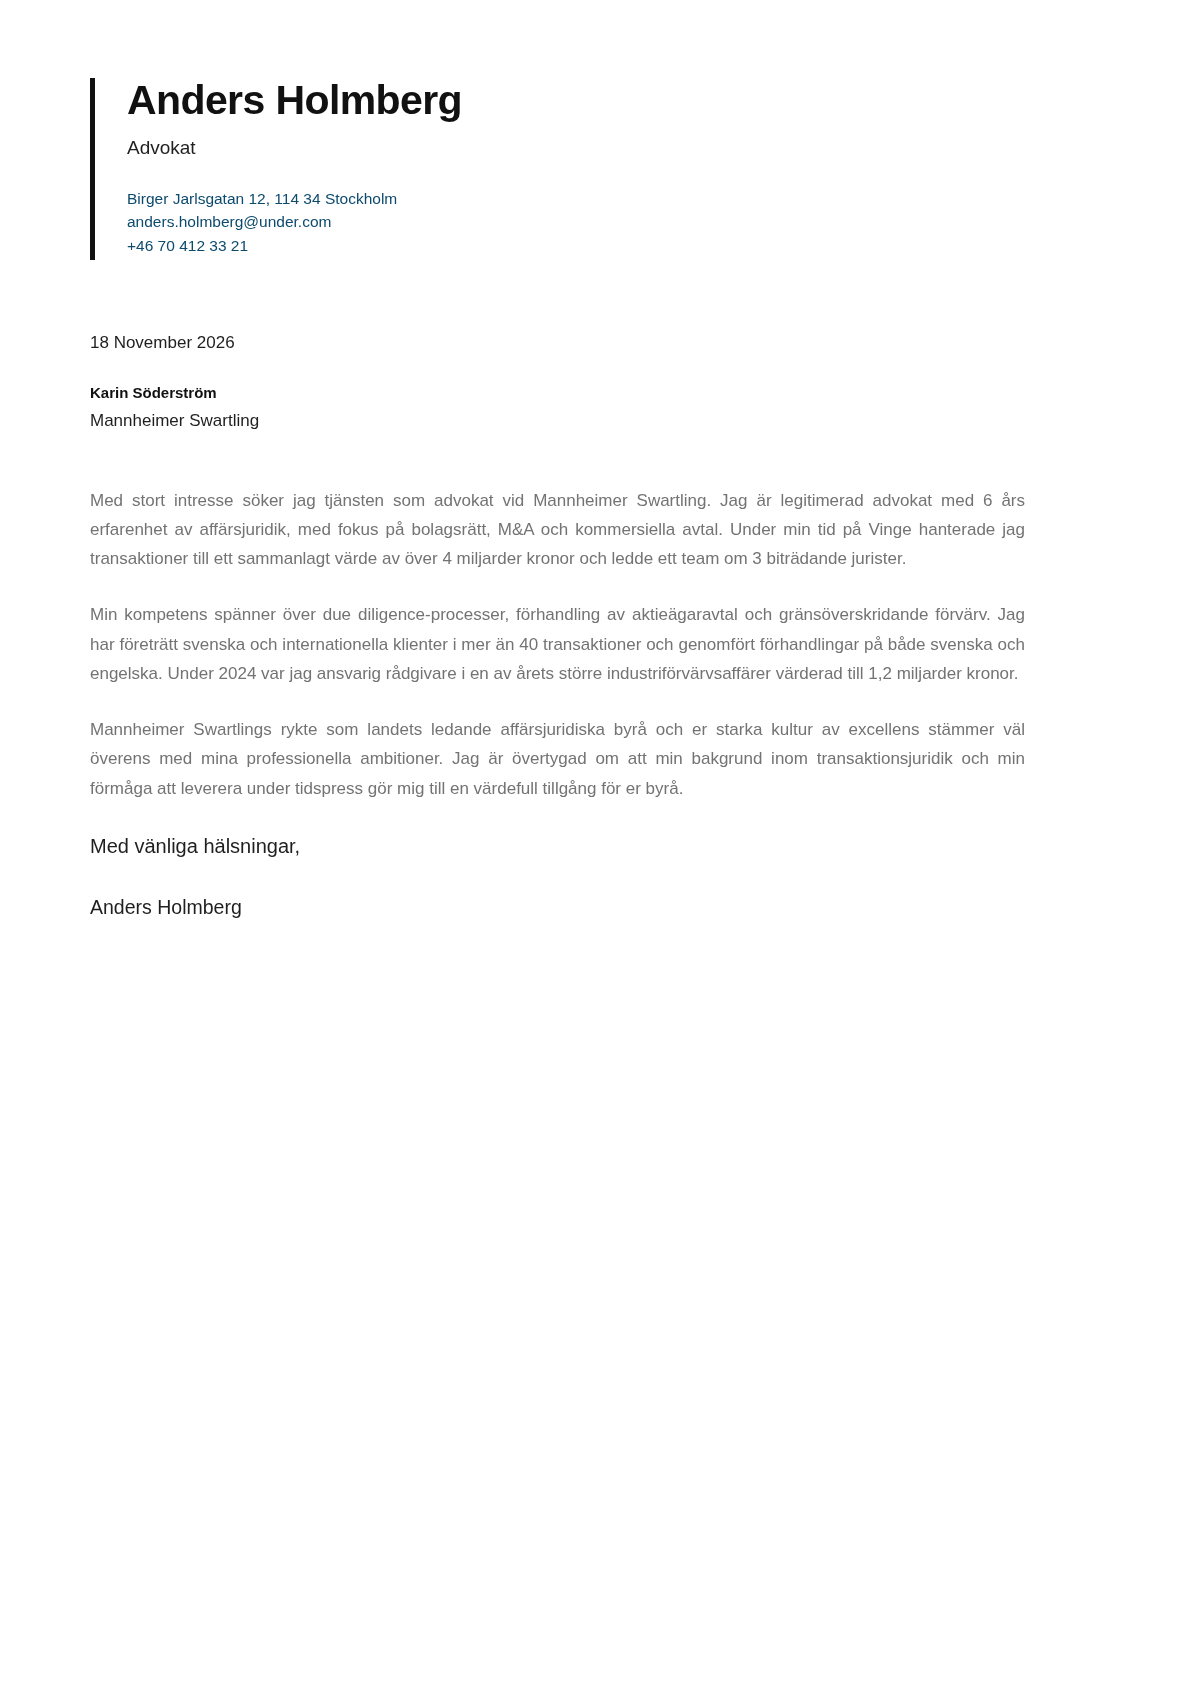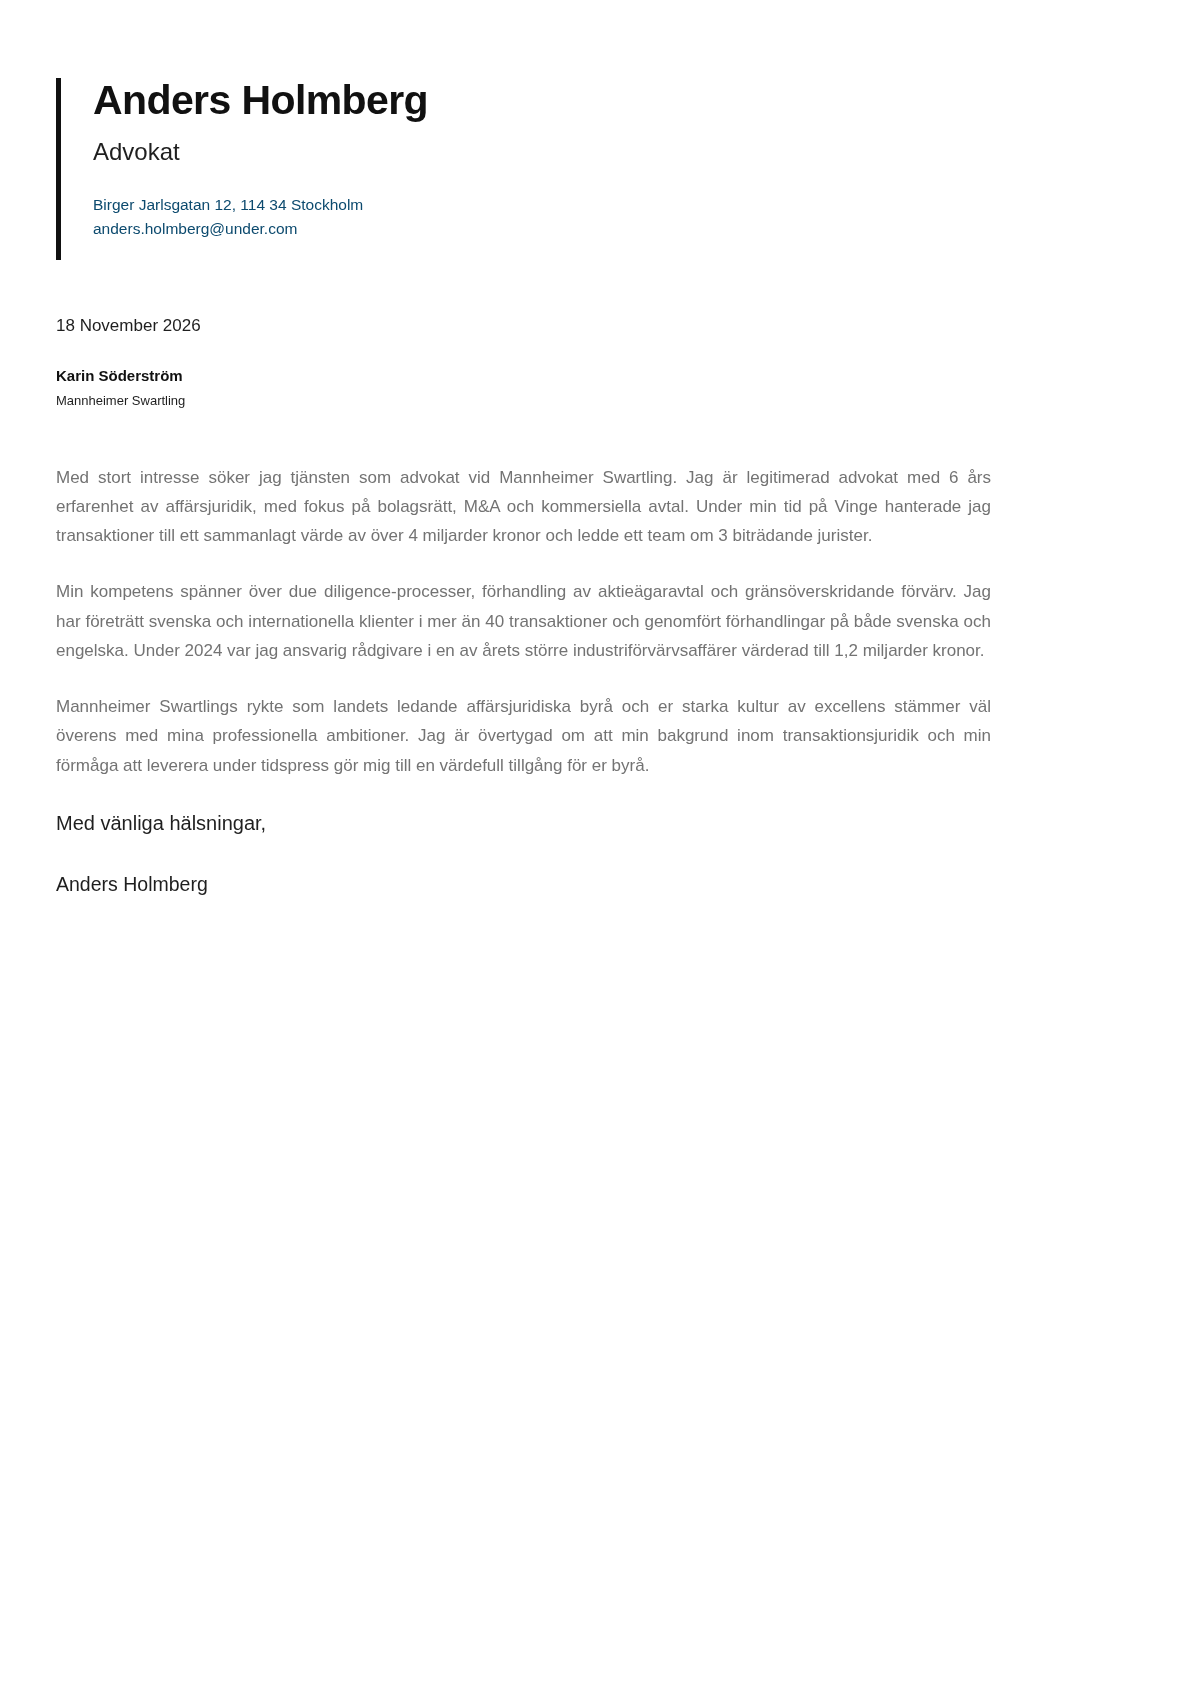--- a/index.html
+++ b/index.html
@@ -12,21 +12,21 @@
     height: 1683px;
     font-family: "Liberation Sans", sans-serif;
     color: #1a1a1a;
     -webkit-font-smoothing: antialiased;
   }
   .page {
     position: relative;
     width: 1190px;
     height: 1683px;
     box-sizing: border-box;
-    padding: 78px 150px 0 56px;
+    padding: 78px 150px 0 90px;
   }
 
   
   .header {
     position: relative;
     padding-left: 37px;
     margin-bottom: 0;
   }
   .header-rule {
     position: absolute;
@@ -38,21 +38,21 @@
   }
   .name {
     font-size: 41px;
     font-weight: 700;
     letter-spacing: -0.6px;
     line-height: 1.12;
     margin: 0 0 10px 0;
     color: #111111;
   }
   .job-title {
-    font-size: 24px;
+    font-size: 19px;
     font-weight: 400;
     line-height: 1.3;
     margin: 12px 0 26px 0;
     color: #1f1f1f;
   }
   .contact-line {
     font-size: 15.5px;
     line-height: 1.52;
     color: #0c4a6e;
     white-space: nowrap;
@@ -69,21 +69,21 @@
     margin-bottom: 26px;
   }
   .recipient-name {
     font-size: 15px;
     font-weight: 700;
     line-height: 1.5;
     color: #111111;
     margin-bottom: 4px;
   }
   .recipient-company {
-    font-size: 13px;
+    font-size: 17px;
     font-weight: 400;
     line-height: 1.5;
     color: #1f1f1f;
   }
 
   
   .body-block {
     margin-top: 52px;
     width: 935px;
   }
@@ -120,20 +120,21 @@
 <body>
 
 <div class="page">
 
   <div class="header">
     <div class="header-rule"></div>
     <h1 class="name">Anders Holmberg</h1>
     <div class="job-title">Advokat</div>
     <div class="contact-line">Birger Jarlsgatan 12, 114 34 Stockholm</div>
     <div class="contact-line">anders.holmberg@under.com</div>
+    <div class="contact-line">+46 70 412 33 21</div>
   </div>
 
   <div class="meta">
     <div class="date">18 November 2026</div>
     <div class="recipient-name">Karin Söderström</div>
     <div class="recipient-company">Mannheimer Swartling</div>
   </div>
 
   <div class="body-block">
     <p class="para">Med stort intresse söker jag tjänsten som advokat vid Mannheimer Swartling. Jag är legitimerad advokat med 6 års erfarenhet av affärsjuridik, med fokus på bolagsrätt, M&amp;A och kommersiella avtal. Under min tid på Vinge hanterade jag transaktioner till ett sammanlagt värde av över 4 miljarder kronor och ledde ett team om 3 biträdande jurister.</p>

